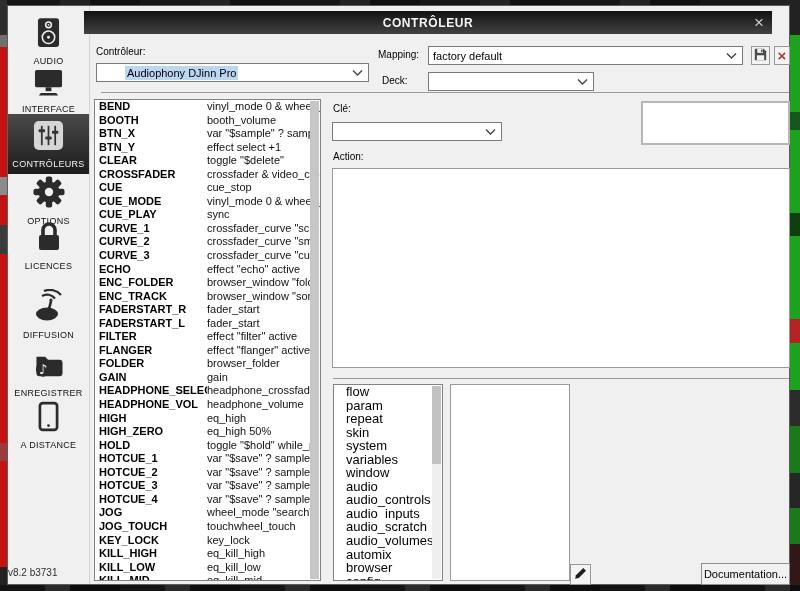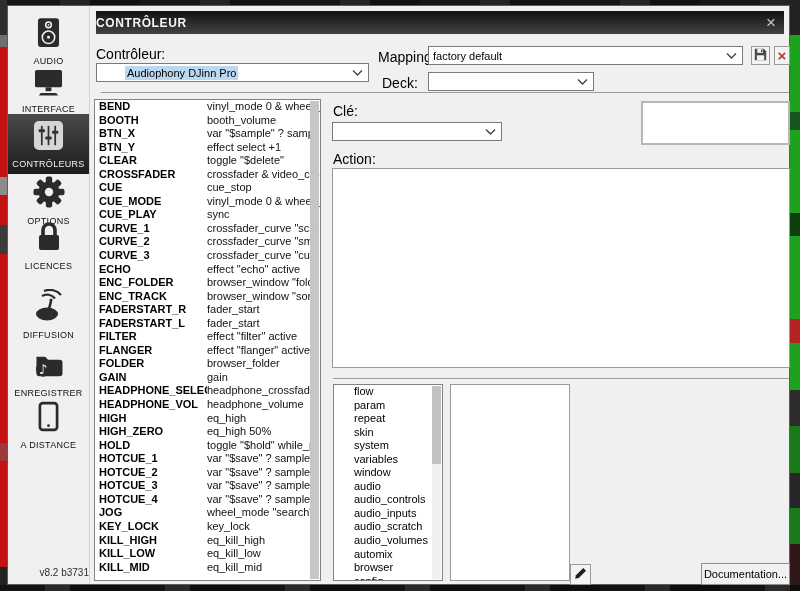--- a/index.html
+++ b/index.html
@@ -21,29 +21,29 @@
           border:1px solid #5c5c5c;box-sizing:border-box;color:#000;}
 
   
   #sidebar{position:absolute;left:0;top:0;width:81px;height:578px;background:#f0f0f0;
            border-right:1px solid #d4d4d4;}
   .side-item{position:absolute;left:0;width:81px;display:flex;flex-direction:column;
              align-items:center;justify-content:flex-end;cursor:default;}
   .side-label{font-size:9px;letter-spacing:.3px;color:#111;margin-top:4px;white-space:nowrap;}
   .side-item.selected{background:linear-gradient(#4a4a4a,#1c1c1c);}
   .side-item.selected .side-label{color:#f2f2f2;}
-  #version{position:absolute;left:0;bottom:6px;width:81px;text-align:right;font-size:10px;color:#2e2e2e;}
-
-  
-  #titlebar{position:absolute;left:88px;top:5px;width:688px;height:23px;
-            background:linear-gradient(#121212,#424242);display:flex;align-items:center;}
+  #version{position:absolute;left:0;bottom:6px;width:81px;text-align:left;font-size:10px;color:#2e2e2e;}
+
+  
+  #titlebar{position:absolute;left:76px;top:5px;width:688px;height:23px;
+            background:linear-gradient(#121212,#424242);display:flex;align-items:center;justify-content:center;}
   #title-text{color:#f5f5f5;font-size:12px;font-weight:bold;letter-spacing:.6px;}
   #close-btn{position:absolute;right:8px;top:1px;color:#c9c9c9;font-size:17px;line-height:21px;cursor:default;}
 
-  .lbl{position:absolute;font-size:14px;color:#000;white-space:nowrap;}
+  .lbl{position:absolute;font-size:10px;color:#000;white-space:nowrap;}
 
   
   .combo{position:absolute;background:#fff;border:1px solid #7a7a7a;box-sizing:border-box;
          display:flex;align-items:center;font-size:11px;padding-left:4px;cursor:default;}
   .combo .val{flex:1;white-space:nowrap;overflow:hidden;}
   .combo .val.hl{flex:0 1 auto;background:#bcd8f0;padding:1px 2px;}
   .combo .chev{margin-left:auto;margin-right:5px;display:flex;align-items:center;}
 
   .sq-btn{position:absolute;background:#f3f3f3;border:1px solid #999;box-sizing:border-box;
           display:flex;align-items:center;justify-content:center;cursor:default;}
@@ -63,21 +63,21 @@
   
   #key-box{position:absolute;left:633px;top:95px;width:149px;height:44px;background:#fff;
            border:2px solid #b6b6b6;box-sizing:border-box;}
   #action-area{position:absolute;left:324px;top:162px;width:458px;height:200px;background:#fff;
            border:1px solid #9a9a9a;box-sizing:border-box;}
 
   #category-list{position:absolute;left:325px;top:378px;width:110px;height:197px;background:#fff;
            border:1px solid #828282;box-sizing:border-box;overflow:hidden;}
   #category-scroll{position:absolute;right:1px;top:1px;width:9px;height:193px;background:#efefef;}
   #category-thumb{position:absolute;left:0;top:0;width:9px;height:78px;background:#c2c2c2;}
-  .cat-item{height:13.55px;line-height:13.55px;font-size:11px;padding-left:20px;white-space:nowrap;overflow:hidden;}
+  .cat-item{height:13.55px;line-height:13.55px;font-size:13px;padding-left:12px;white-space:nowrap;overflow:hidden;}
 
   #selected-actions-box{position:absolute;left:442px;top:378px;width:120px;height:197px;background:#fff;
            border:1px solid #9a9a9a;box-sizing:border-box;}
 
   #pencil-btn{left:562px;top:558px;width:21px;height:21px;}
   #doc-btn{position:absolute;left:693px;top:557px;width:89px;height:22px;background:#f1f1f1;
            border:1px solid #8f8f8f;box-sizing:border-box;font-size:11px;display:flex;
            align-items:center;justify-content:center;cursor:default;}
 </style>
 </head>
@@ -272,20 +272,21 @@
           <div class="map-row"><span class="map-key">HEADPHONE_SELECT</span><span class="map-action">headphone_crossfade</span></div>
           <div class="map-row"><span class="map-key">HEADPHONE_VOL</span><span class="map-action">headphone_volume</span></div>
           <div class="map-row"><span class="map-key">HIGH</span><span class="map-action">eq_high</span></div>
           <div class="map-row"><span class="map-key">HIGH_ZERO</span><span class="map-action">eq_high 50%</span></div>
           <div class="map-row"><span class="map-key">HOLD</span><span class="map-action">toggle "$hold" while_p</span></div>
           <div class="map-row"><span class="map-key">HOTCUE_1</span><span class="map-action">var "$save" ? sampler</span></div>
           <div class="map-row"><span class="map-key">HOTCUE_2</span><span class="map-action">var "$save" ? sampler</span></div>
           <div class="map-row"><span class="map-key">HOTCUE_3</span><span class="map-action">var "$save" ? sampler</span></div>
           <div class="map-row"><span class="map-key">HOTCUE_4</span><span class="map-action">var "$save" ? sampler</span></div>
           <div class="map-row"><span class="map-key">JOG</span><span class="map-action">wheel_mode "search"</span></div>
+          <div class="map-row"><span class="map-key">JOG_TOUCH</span><span class="map-action">touchwheel_touch</span></div>
           <div class="map-row"><span class="map-key">KEY_LOCK</span><span class="map-action">key_lock</span></div>
           <div class="map-row"><span class="map-key">KILL_HIGH</span><span class="map-action">eq_kill_high</span></div>
           <div class="map-row"><span class="map-key">KILL_LOW</span><span class="map-action">eq_kill_low</span></div>
           <div class="map-row"><span class="map-key">KILL_MID</span><span class="map-action">eq_kill_mid</span></div>
         </div>
       <div id="mapping-scroll"></div>
     </div>
 
     <div class="lbl" style="left:325px;top:97px;">Clé:</div>
     <div class="combo" style="left:324px;top:116px;width:170px;height:19px;">

